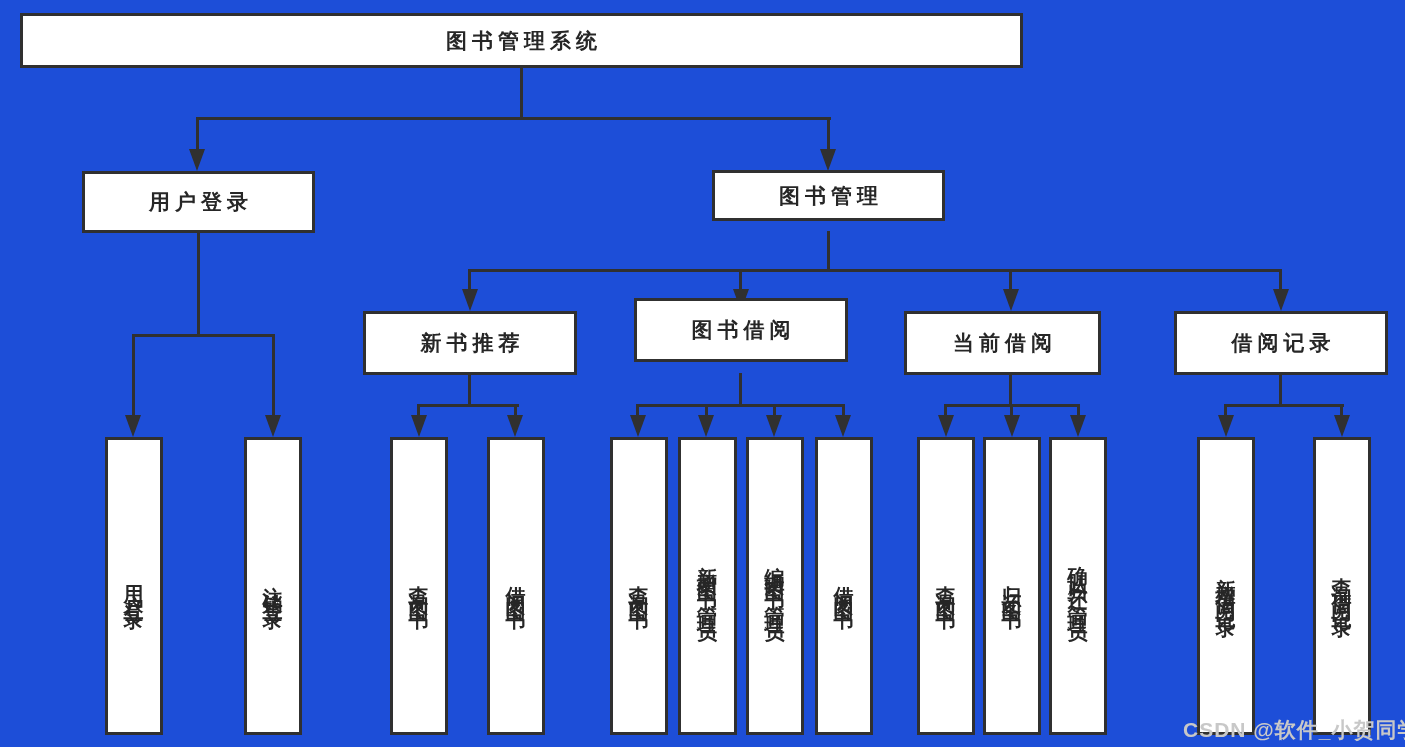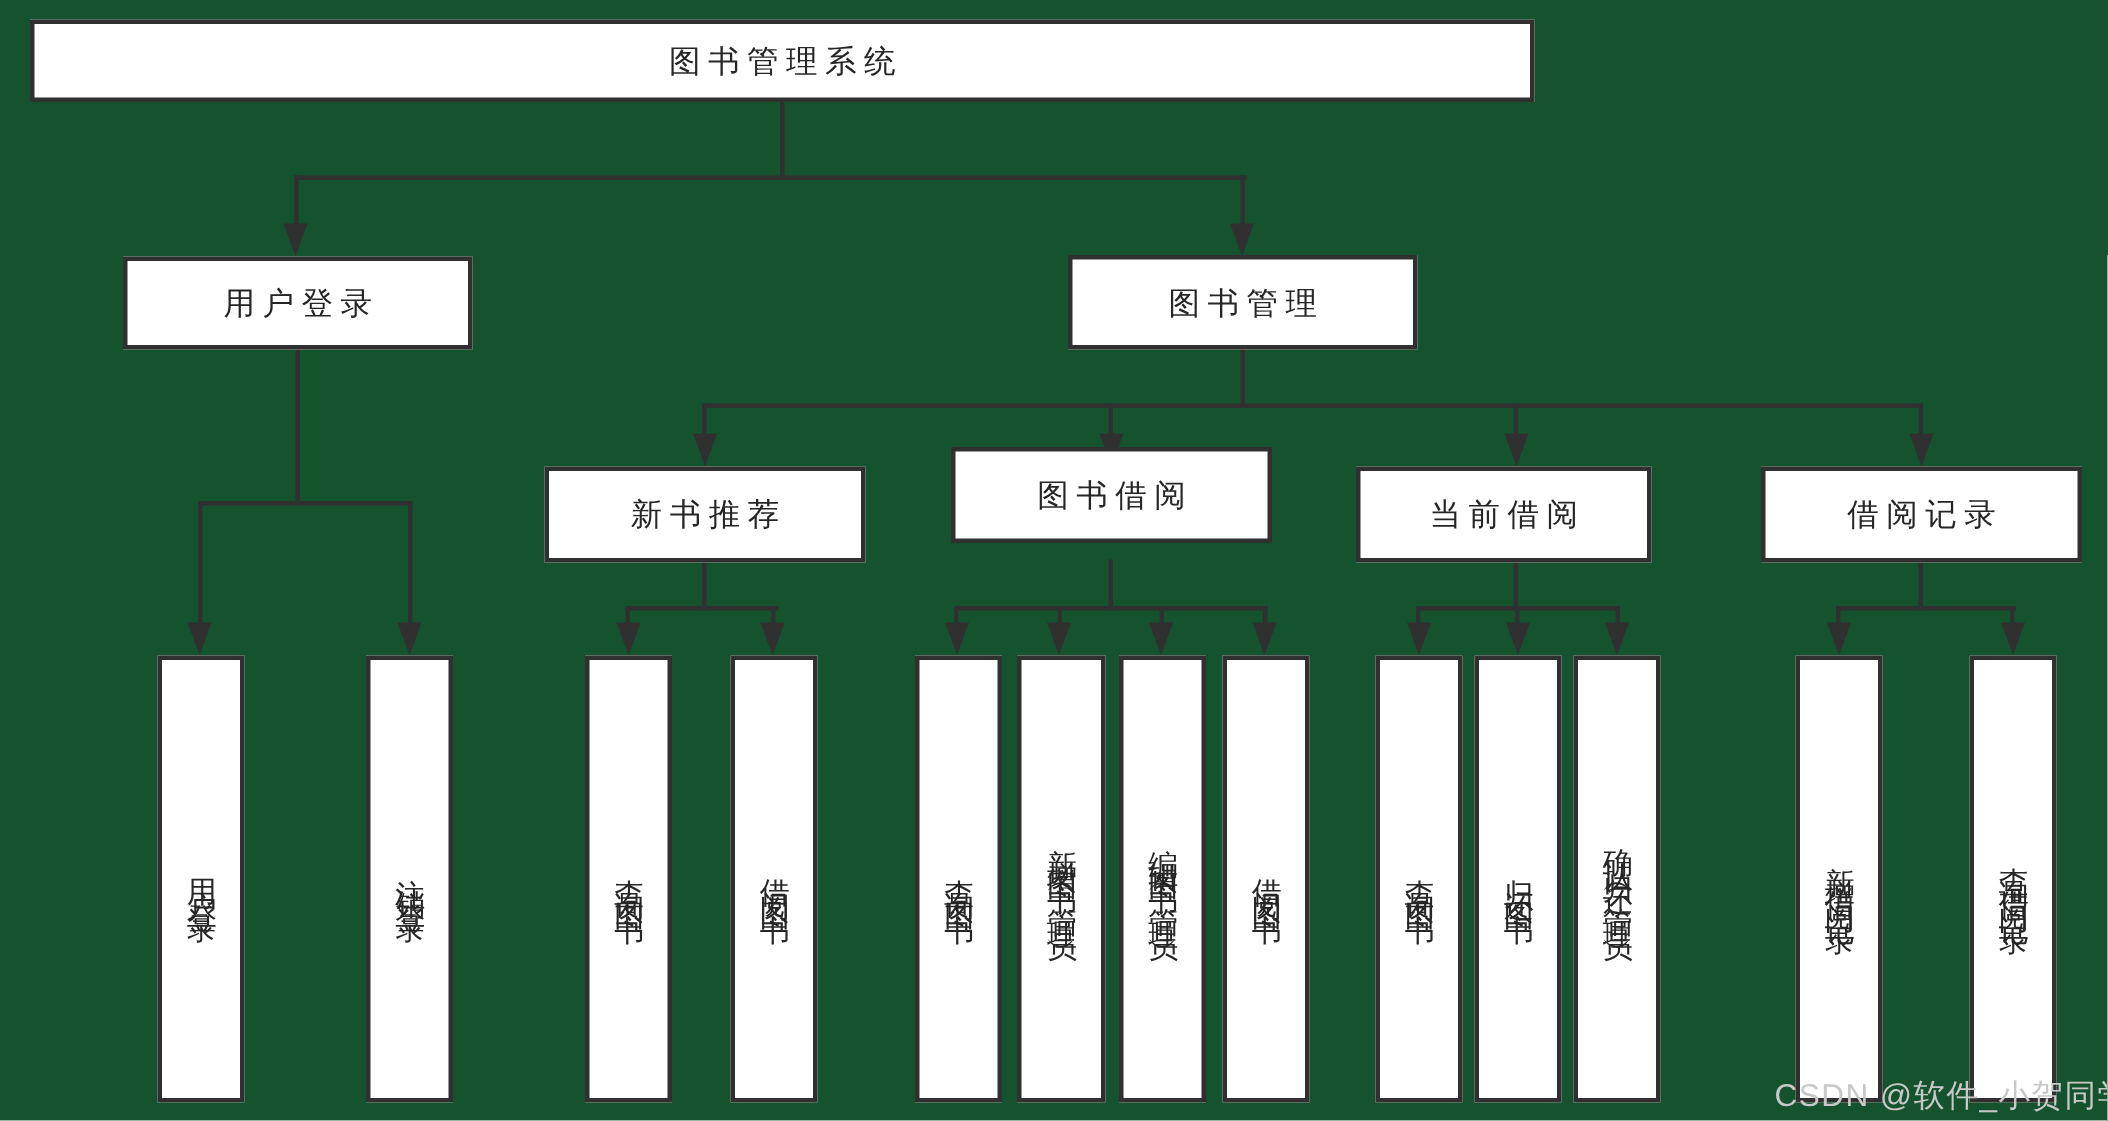--- a/index.html
+++ b/index.html
@@ -1,22 +1,23 @@
 <!DOCTYPE html>
 <html><head>
 <meta charset="utf-8">
 <style>
   html, body { margin: 0; padding: 0; background: #ffffff; }
   .stage {
     position: relative;
     width: 1405px;
     height: 747px;
-    background: #14532d;
+    background: #1d4ed8;
     font-family: "Liberation Sans", sans-serif;
     overflow: hidden;
+    font-weight: bold;
   }
   
   .ln {
     position: absolute;
     background: #303030;
   }
   
   .tri {
     position: absolute;
     width: 0; height: 0;
@@ -122,21 +123,21 @@
   <div class="ln" style="left:1340px; top:404px; width:3px; height:13px;"></div>
   <div class="tri" style="left:1334px; top:415px;"></div>
 
   <div class="box h root" style="left:20px; top:13px; width:1003px; height:55px;">
     <span>图书管理系统</span>
   </div>
 
   <div class="box h" style="left:82px; top:171px; width:233px; height:62px;">
     <span>用户登录</span>
   </div>
-  <div class="box h" style="left:712px; top:170px; width:233px; height:63px;">
+  <div class="box h" style="left:712px; top:170px; width:233px; height:51px;">
     <span>图书管理</span>
   </div>
 
   <div class="box h" style="left:363px; top:311px; width:214px; height:64px;">
     <span>新书推荐</span>
   </div>
   <div class="box h" style="left:634px; top:298px; width:214px; height:64px;">
     <span>图书借阅</span>
   </div>
   <div class="box h" style="left:904px; top:311px; width:197px; height:64px;">

